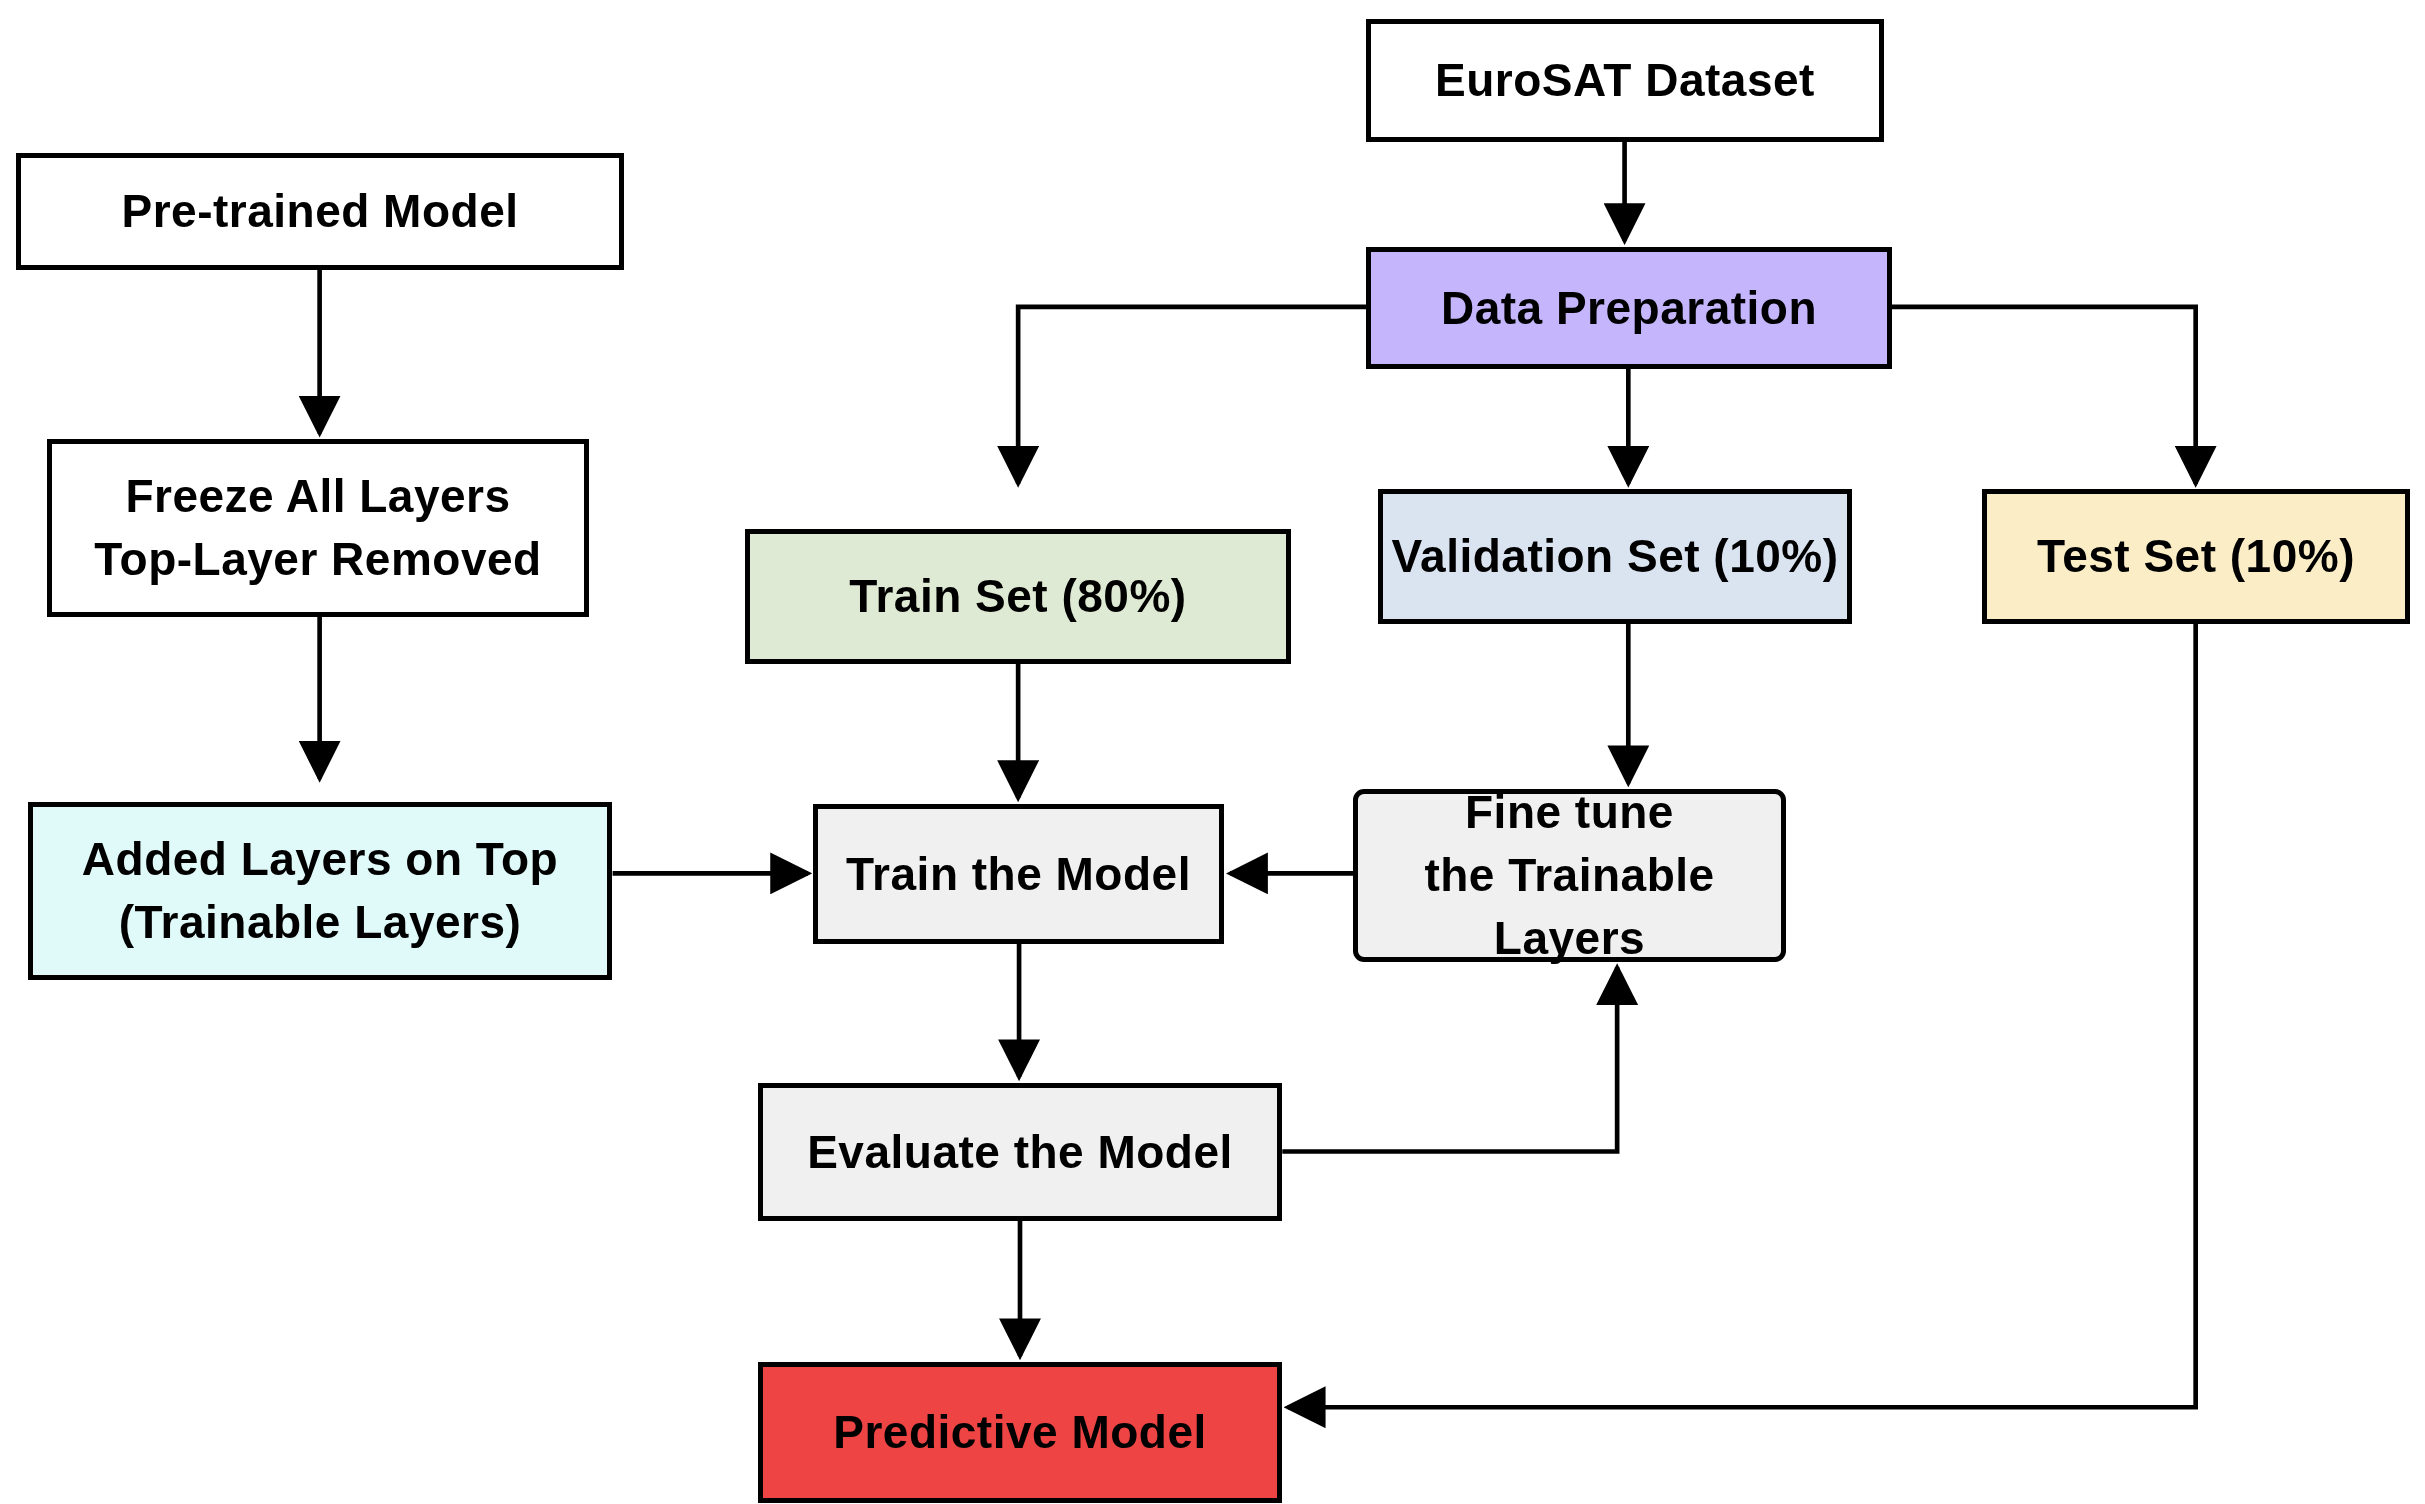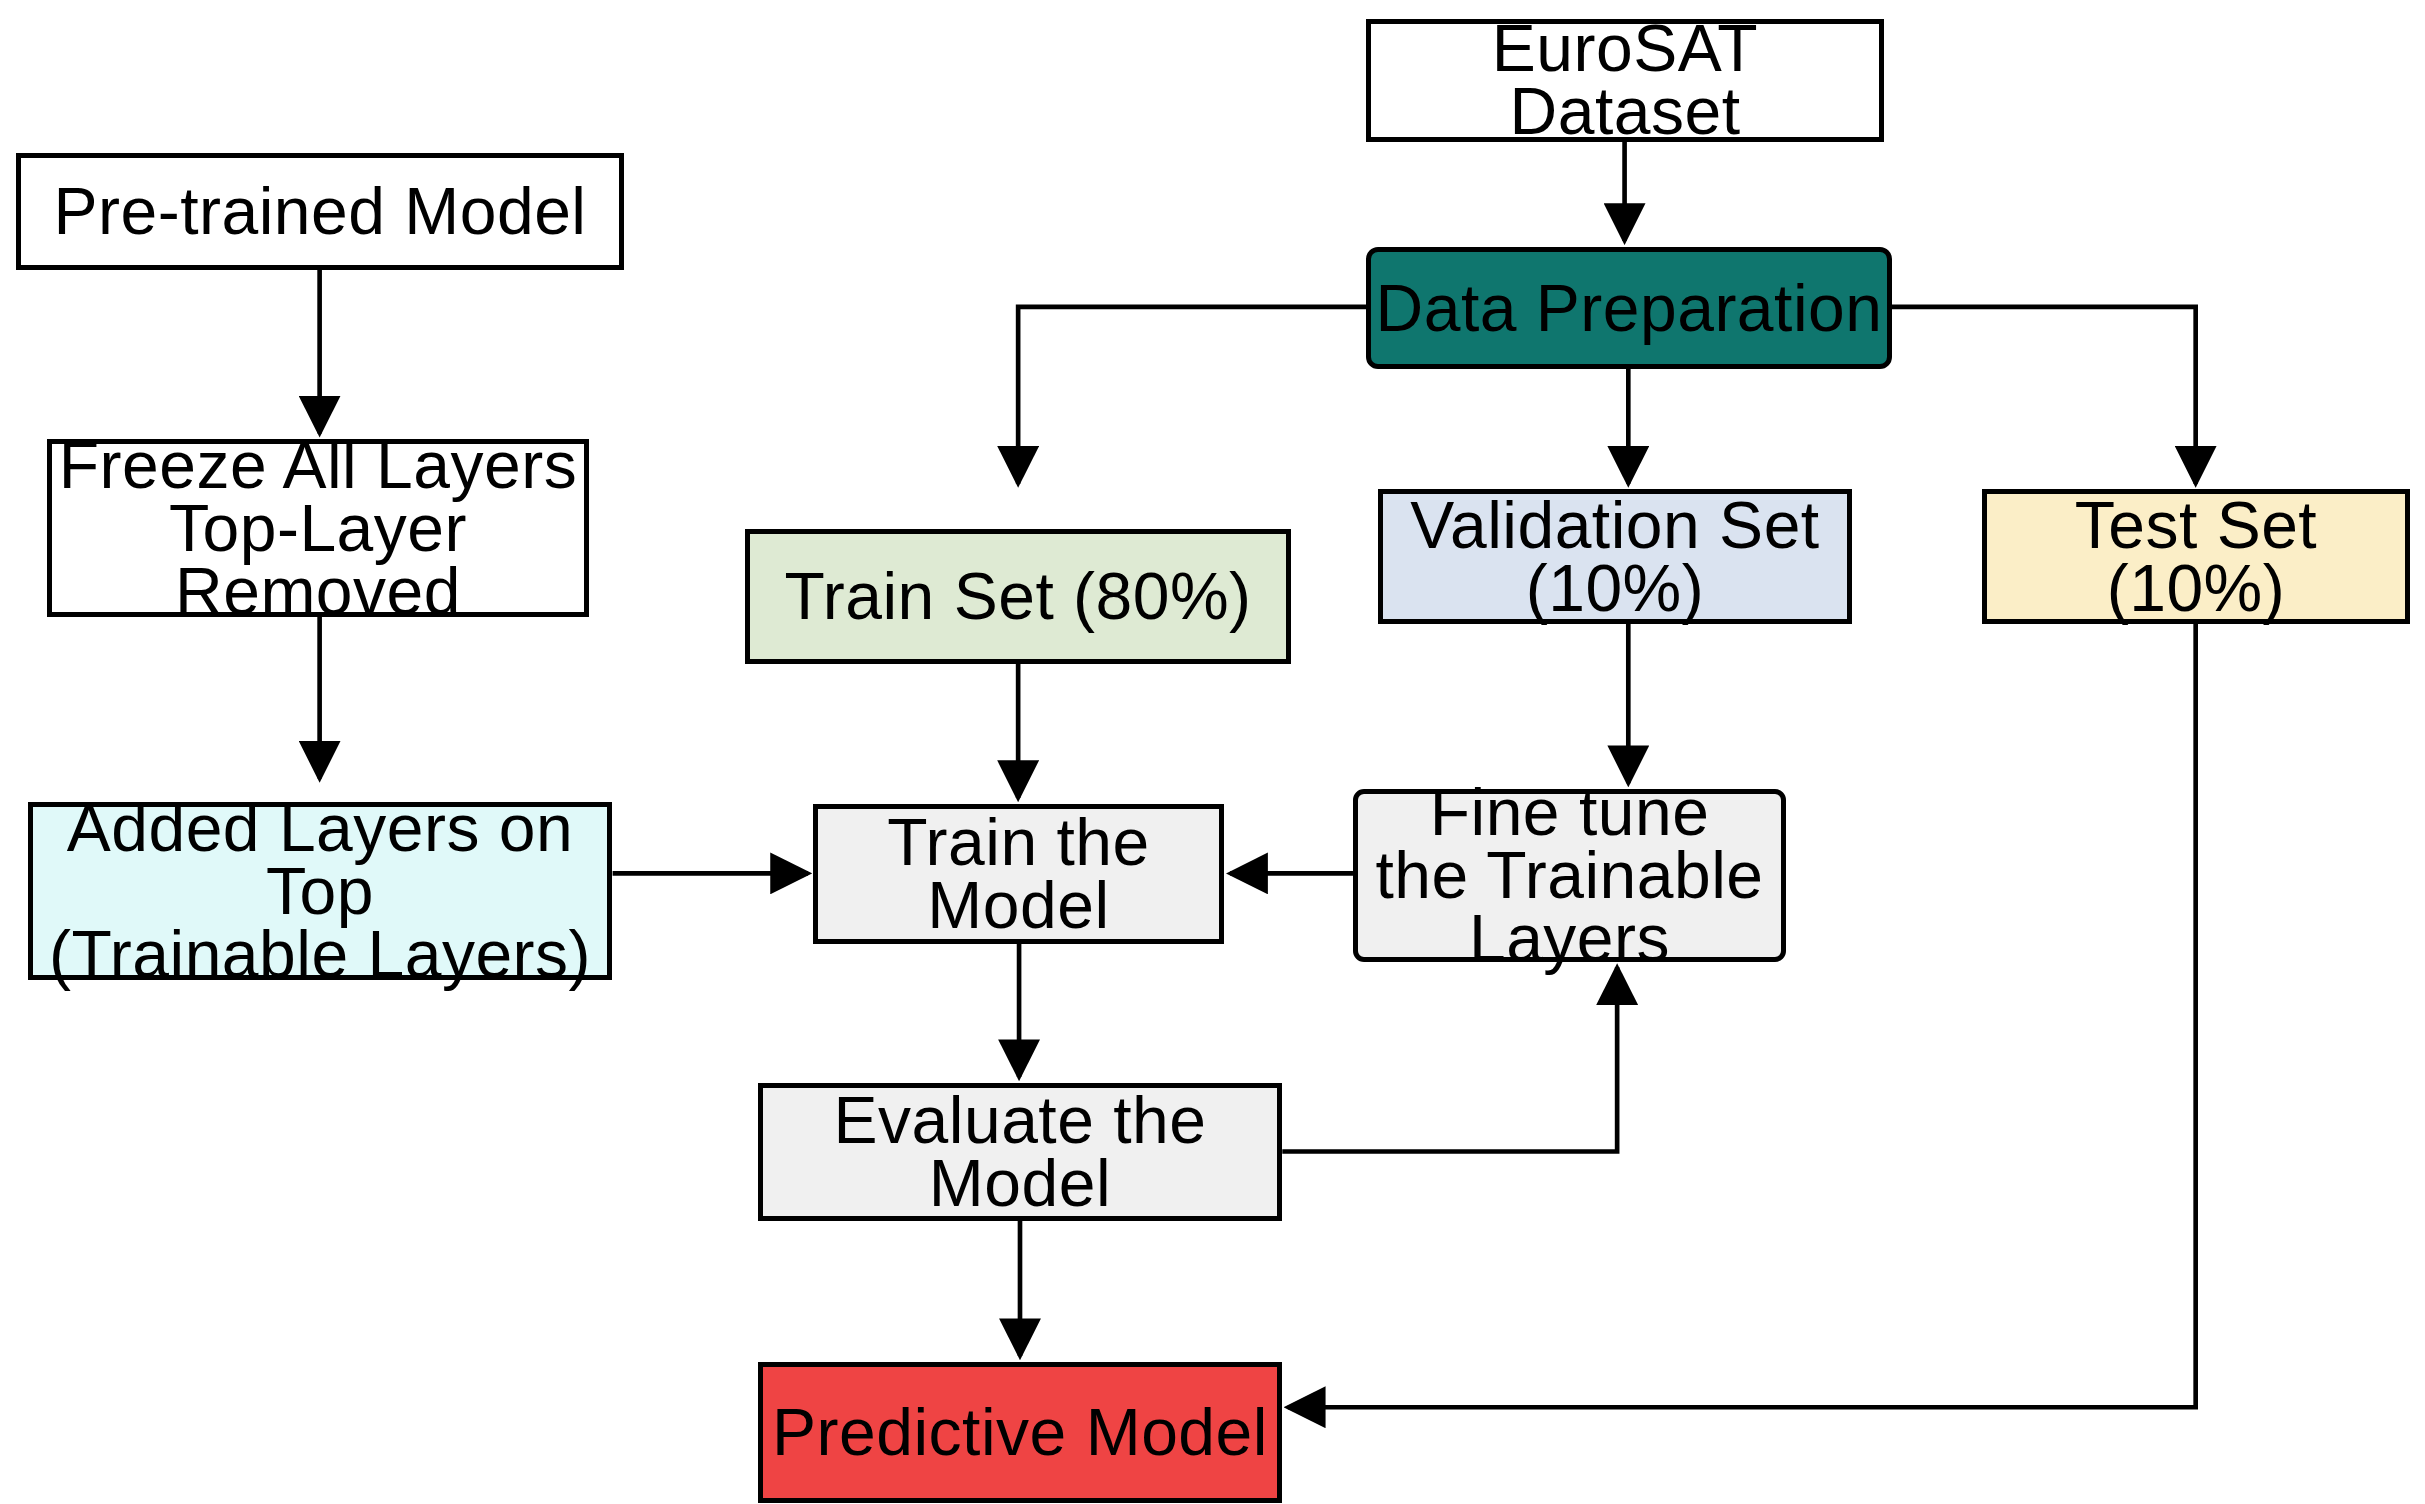--- a/index.html
+++ b/index.html
@@ -25,24 +25,25 @@
   .node {
     position: absolute;
     box-sizing: border-box;
     border: 5.6px solid #000000;
     background: #ffffff;
     display: flex;
     flex-direction: column;
     align-items: center;
     justify-content: center;
     text-align: center;
-    font-size: 66px;
+    font-size: 46px;
     line-height: 63px;
     color: #000000;
     letter-spacing: 0.5px;
+    font-weight: bold;
   }
   
   .n-eurosat     { left: 1366px; top: 18.6px;   width: 518px; height: 123px; }
   .n-pretrained  { left: 16px;   top: 153px;  width: 608px; height: 117px; }
   .n-dataprep    { left: 1366px; top: 247px;  width: 526px; height: 122px; }
   .n-trainset    { left: 745px;  top: 489px;  width: 546px; height: 135px; margin-top: 40px; }
   .n-valset      { left: 1378px; top: 489px;  width: 474px; height: 135px; }
   .n-testset     { left: 1982px; top: 489px;  width: 428px; height: 135px; }
   .n-toplayer    { left: 47px;   top: 439px;  width: 542px; height: 178px; }
   .n-addedlayers { left: 28px;   top: 784px;  width: 584px; height: 178px; }
@@ -80,21 +81,21 @@
   </svg>
 
   <div class="node n-eurosat" style="background-color: rgb(255, 255, 255);">
     <span>EuroSAT Dataset</span>
   </div>
 
   <div class="node n-pretrained" style="background-color: rgb(255, 255, 255);">
     <span>Pre-trained Model</span>
   </div>
 
-  <div class="node n-dataprep" style="background-color: #0f766e; border-radius: 12px;">
+  <div class="node n-dataprep" style="background-color: #c4b5fd;">
     <span>Data Preparation</span>
   </div>
 
   <div class="node n-trainset" style="background-color: rgb(222, 234, 211);">
     <span>Train Set (80%)</span>
   </div>
 
   <div class="node n-valset" style="background-color: rgb(218, 227, 240);">
     <span>Validation Set (10%)</span>
   </div>

